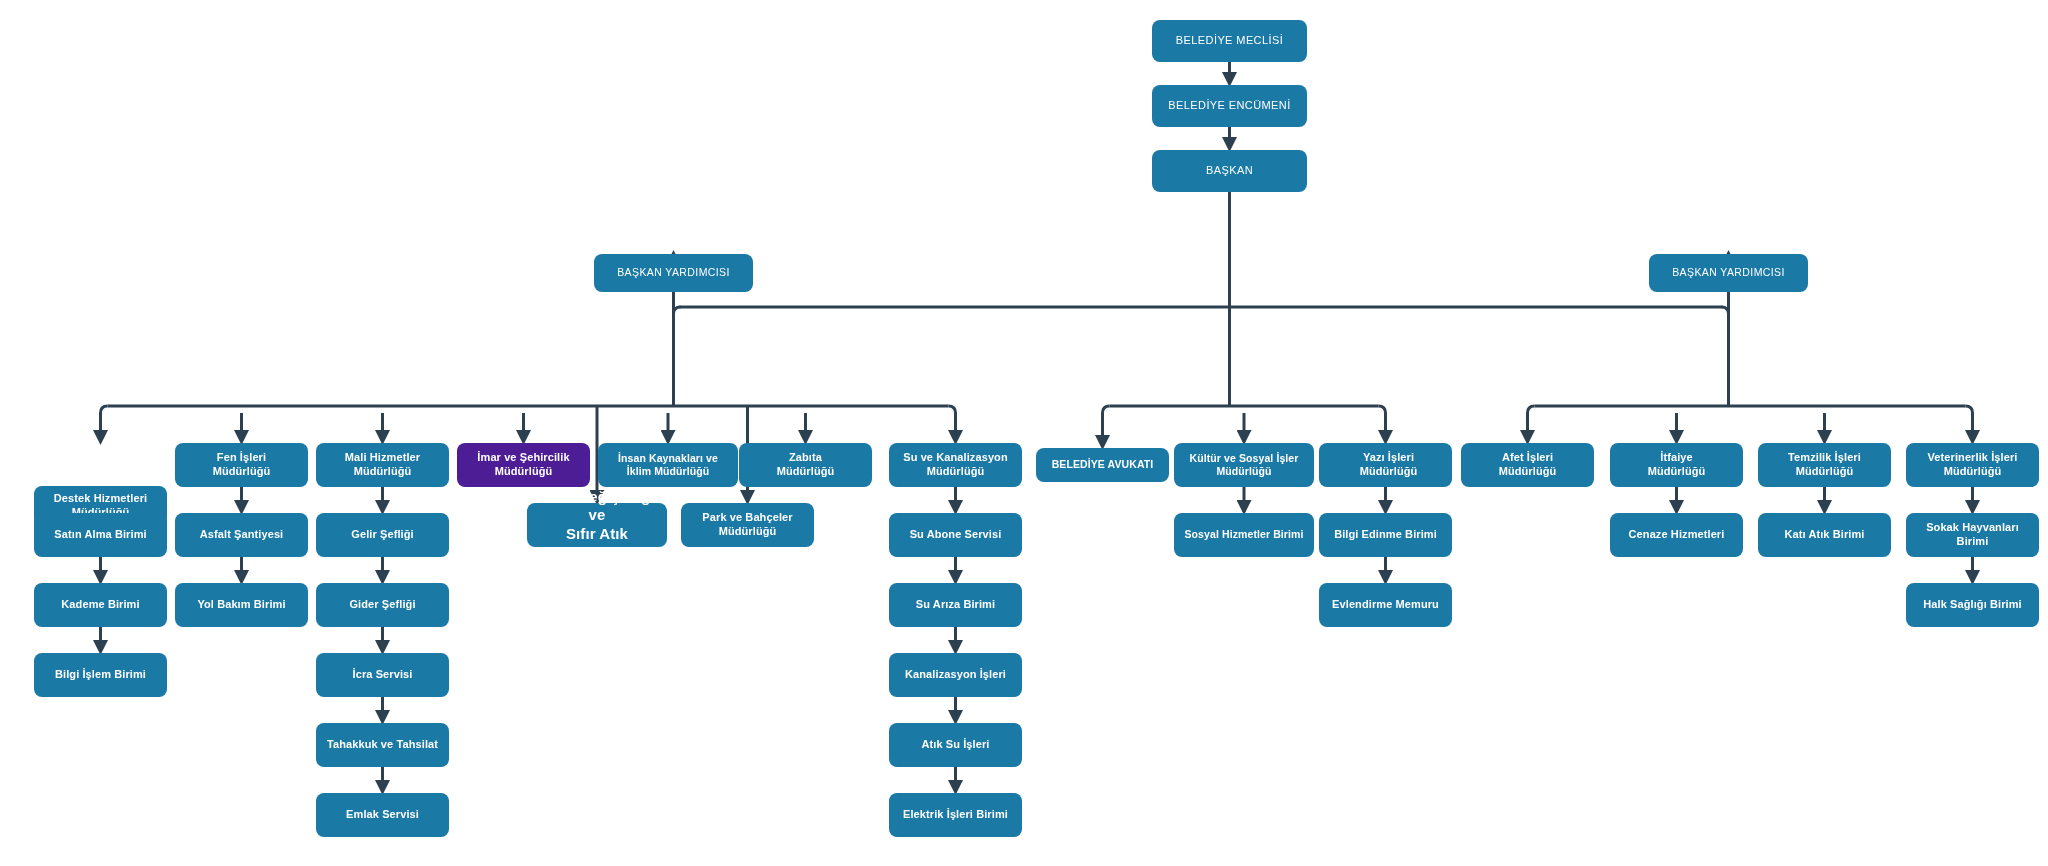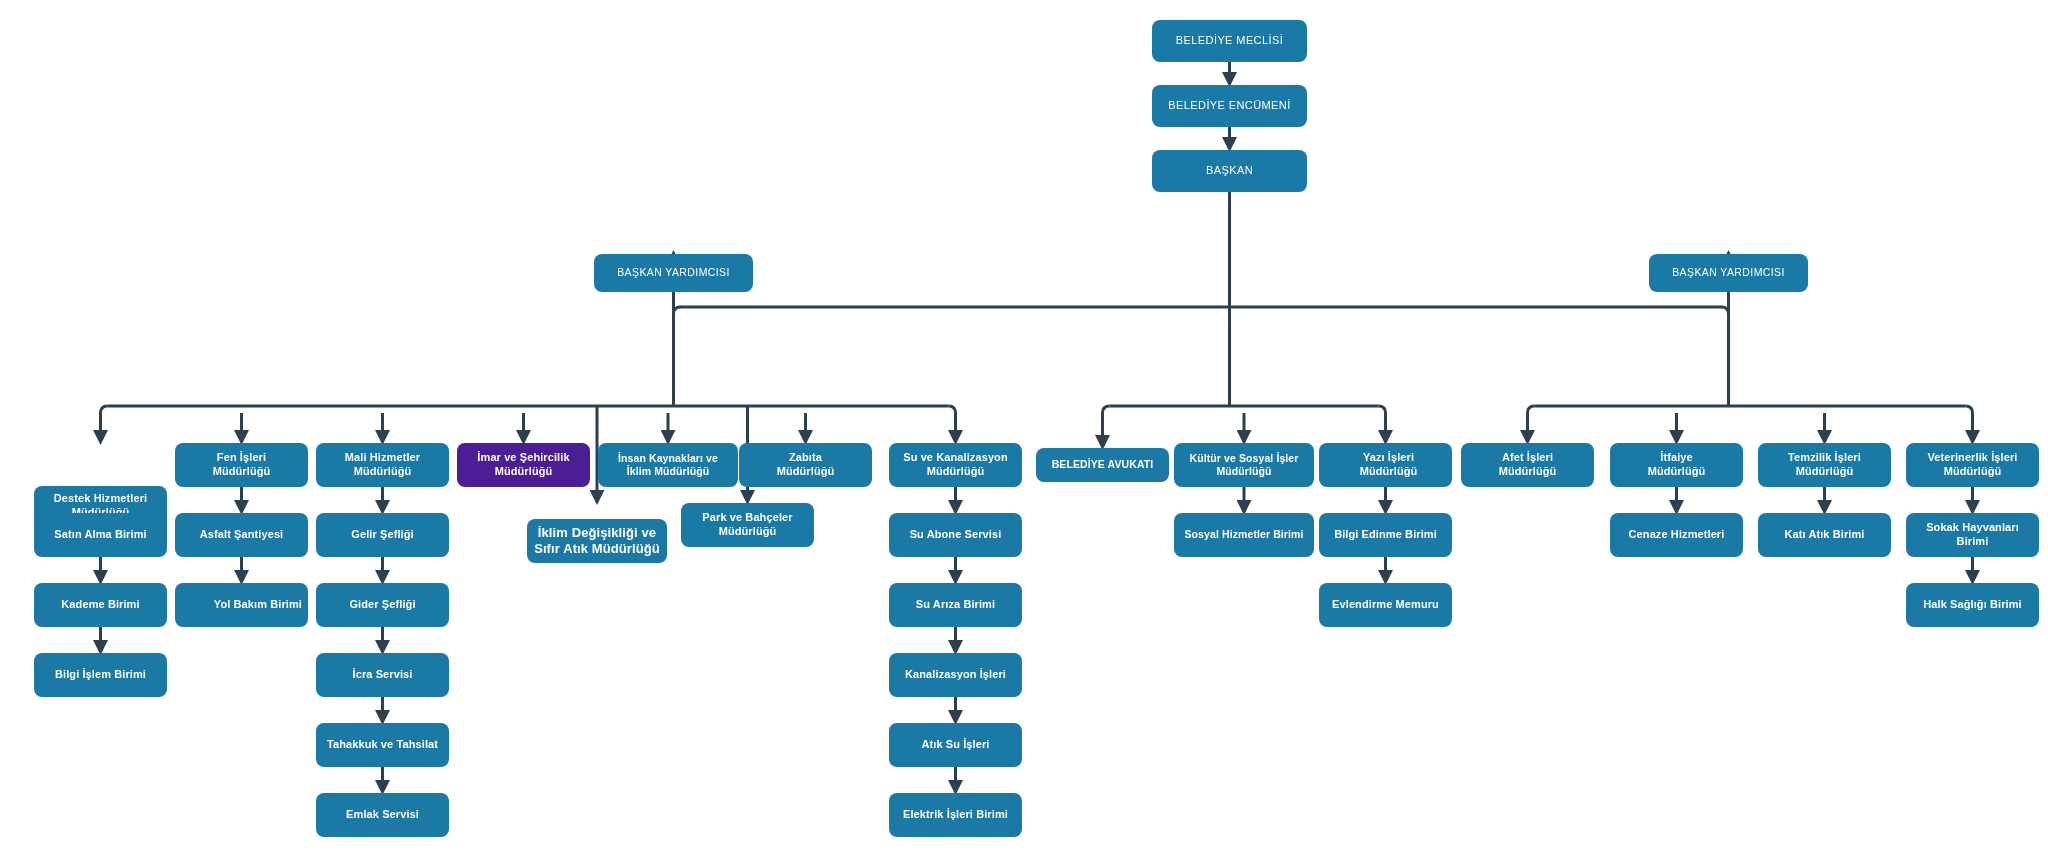--- a/index.html
+++ b/index.html
@@ -141,21 +141,21 @@
     <div class="node" style="left: 34px; top: 653px; width: 133px; height: 44px; font-size: 11px; background: rgb(27, 121, 166); color: rgb(255, 255, 255);">
       <span class="txt">Bilgi İşlem Birimi</span>
     </div>
     <div class="node" style="left: 175px; top: 443px; width: 133px; height: 44px; font-size: 11px; background: rgb(27, 121, 166); color: rgb(255, 255, 255);">
       <span class="txt">Fen İşleri
 Müdürlüğü</span>
     </div>
     <div class="node" style="left: 175px; top: 513px; width: 133px; height: 44px; font-size: 11px; background: rgb(27, 121, 166); color: rgb(255, 255, 255);">
       <span class="txt">Asfalt Şantiyesi</span>
     </div>
-    <div class="node" style="left: 175px; top: 583px; width: 133px; height: 44px; font-size: 11px; background: rgb(27, 121, 166); color: rgb(255, 255, 255); text-align: right;">
+    <div class="node" style="left: 175px; top: 583px; width: 133px; height: 44px; font-size: 11px; background: rgb(27, 121, 166); color: rgb(255, 255, 255);">
       <span class="txt">Yol Bakım Birimi</span>
     </div>
     <div class="node" style="left: 316px; top: 443px; width: 133px; height: 44px; font-size: 11px; background: rgb(27, 121, 166); color: rgb(255, 255, 255);">
       <span class="txt">Mali Hizmetler
 Müdürlüğü</span>
     </div>
     <div class="node" style="left: 316px; top: 513px; width: 133px; height: 44px; font-size: 11px; background: rgb(27, 121, 166); color: rgb(255, 255, 255);">
       <span class="txt">Gelir Şefliği</span>
     </div>
     <div class="node" style="left: 316px; top: 583px; width: 133px; height: 44px; font-size: 11px; background: rgb(27, 121, 166); color: rgb(255, 255, 255);">
@@ -167,21 +167,21 @@
     <div class="node" style="left: 316px; top: 723px; width: 133px; height: 44px; font-size: 11px; background: rgb(27, 121, 166); color: rgb(255, 255, 255);">
       <span class="txt">Tahakkuk ve Tahsilat</span>
     </div>
     <div class="node" style="left: 316px; top: 793px; width: 133px; height: 44px; font-size: 11px; background: rgb(27, 121, 166); color: rgb(255, 255, 255);">
       <span class="txt">Emlak Servisi</span>
     </div>
     <div class="node" style="left: 457px; top: 443px; width: 133px; height: 44px; font-size: 11px; background: #4c1d95; color: rgb(255, 255, 255);">
       <span class="txt">İmar ve Şehircilik
 Müdürlüğü</span>
     </div>
-    <div class="node" style="left: 527px; top: 503px; width: 140px; height: 44px; font-size: 13px; background: rgb(27, 121, 166); color: rgb(255, 255, 255); margin-top: 16px;">
+    <div class="node" style="left: 527px; top: 503px; width: 140px; height: 44px; font-size: 15px; background: rgb(27, 121, 166); color: rgb(255, 255, 255);">
       <span class="txt">İklim Değişikliği ve
 Sıfır Atık Müdürlüğü</span>
     </div>
     <div class="node" style="left: 598px; top: 443px; width: 140px; height: 44px; font-size: 10.5px; background: rgb(27, 121, 166); color: rgb(255, 255, 255);">
       <span class="txt">İnsan Kaynakları ve
 İklim Müdürlüğü</span>
     </div>
     <div class="node" style="left: 681px; top: 503px; width: 133px; height: 44px; font-size: 11px; background: rgb(27, 121, 166); color: rgb(255, 255, 255);">
       <span class="txt">Park ve Bahçeler
 Müdürlüğü</span>

